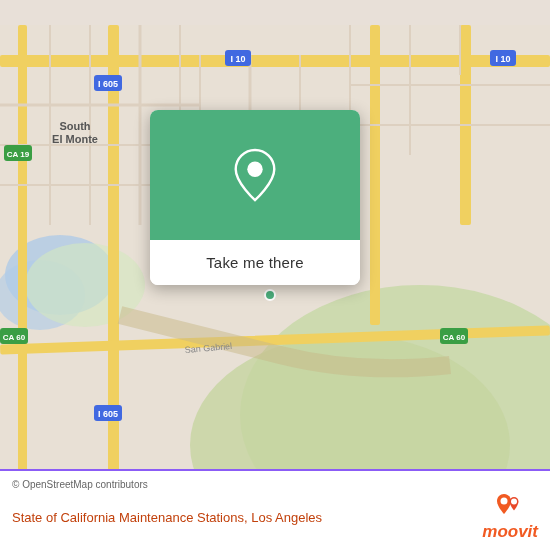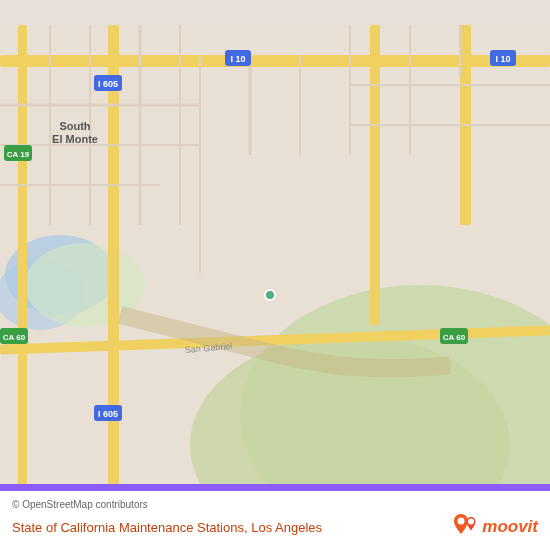--- a/index.html
+++ b/index.html
@@ -79,21 +79,21 @@
     #bottom-bar {
       position: absolute;
       bottom: 0;
       left: 0;
       width: 100%;
       background: white;
       padding: 8px 12px;
       display: flex;
       flex-direction: column;
       gap: 2px;
-      border-top: 7px solid #8b5cf6;
+      border-top: 2px solid #8b5cf6;
     }
 
     #copyright-line {
       font-size: 10px;
       color: #666;
     }
 
     #location-name {
       font-size: 13px;
       color: #c2410c;
@@ -182,26 +182,38 @@
     <text x="14" y="315" text-anchor="middle" fill="white" font-size="8" font-weight="bold">CA 60</text>
 
     <text x="75" y="105" text-anchor="middle" fill="#555" font-size="11" font-weight="600">South</text>
     <text x="75" y="118" text-anchor="middle" fill="#555" font-size="11" font-weight="600">El Monte</text>
 
     <text x="185" y="328" fill="#888" font-size="9" transform="rotate(-5, 185, 328)">San Gabriel</text>
 
     <circle cx="270" cy="270" r="5" fill="#4caf7d" stroke="white" stroke-width="2"></circle>
   </svg>
 
+  <div id="card-overlay">
+    <div id="card-map-section">
+
+      <div id="location-pin">
+        <svg width="44" height="56" viewBox="0 0 44 56" xmlns="http://www.w3.org/2000/svg">
+          <path d="M22 2 C10.95 2 2 10.95 2 22 C2 36 22 54 22 54 C22 54 42 36 42 22 C42 10.95 33.05 2 22 2 Z" fill="#4caf7d" stroke="white" stroke-width="2.5"></path>
+          <circle cx="22" cy="22" r="8" fill="white"></circle>
+        </svg>
+      </div>
+    </div>
+    <button id="take-me-there-btn">Take me there</button>
+  </div>
 
   <div id="bottom-bar">
     <span id="copyright-line">© OpenStreetMap contributors</span>
     <div style="display:flex; align-items:center; justify-content:space-between;">
       <span id="location-name">State of California Maintenance Stations, Los Angeles</span>
-      <div id="moovit-logo" style="position:relative; right:0; bottom:0; display:flex; align-items:center; gap:0;">
+      <div id="moovit-logo" style="position:relative; right:0; bottom:0; display:flex; align-items:center; gap:0;flex-direction:column;">
 
         <svg width="28" height="30" viewBox="0 0 28 30" xmlns="http://www.w3.org/2000/svg">
           <path d="M9 2 C5 2 2 5 2 9 C2 14.5 9 22 9 22 C9 22 16 14.5 16 9 C16 5 13 2 9 2 Z" fill="#f15a22"></path>
           <circle cx="9" cy="9" r="3.5" fill="white"></circle>
           <path d="M19 5 C16.5 5 14.5 7 14.5 9.5 C14.5 13 19 18.5 19 18.5 C19 18.5 23.5 13 23.5 9.5 C23.5 7 21.5 5 19 5 Z" fill="#e8492a"></path>
           <circle cx="19" cy="9.5" r="3" fill="white"></circle>
         </svg>
         <span style="font-size:17px; font-weight:bold; color:#f15a22; font-style:italic; margin-left:2px;">moovit</span>
       </div>
     </div>

